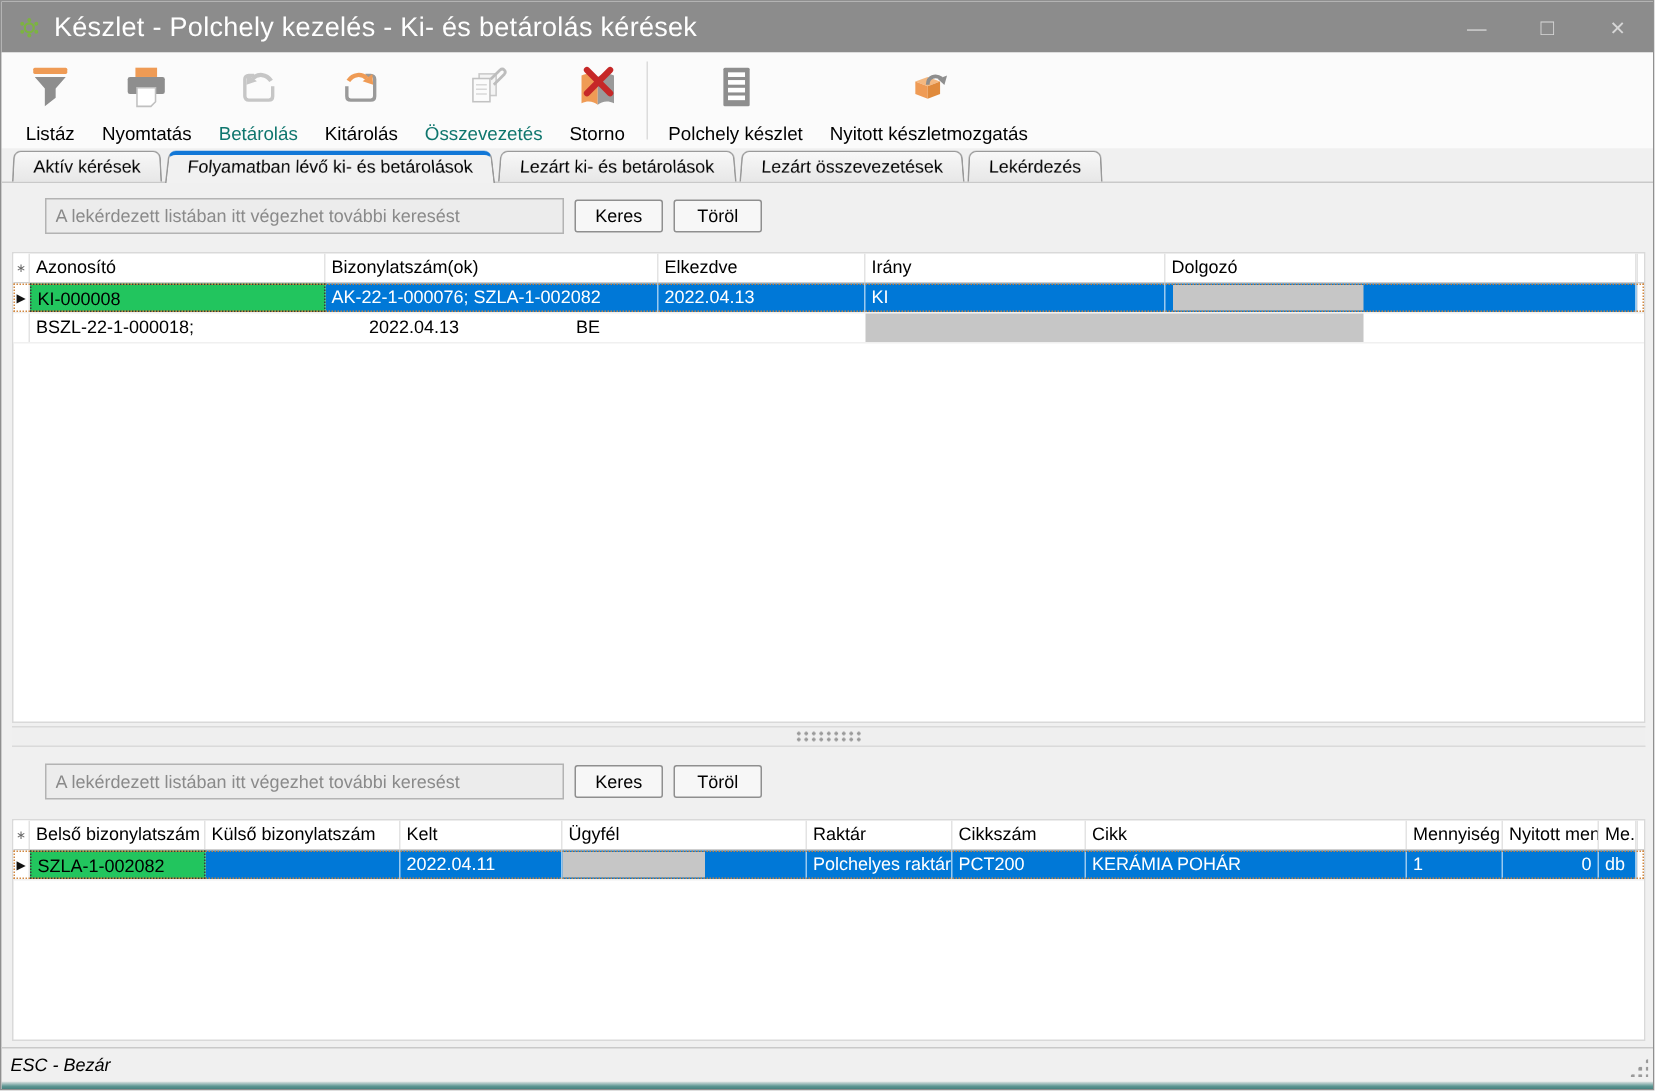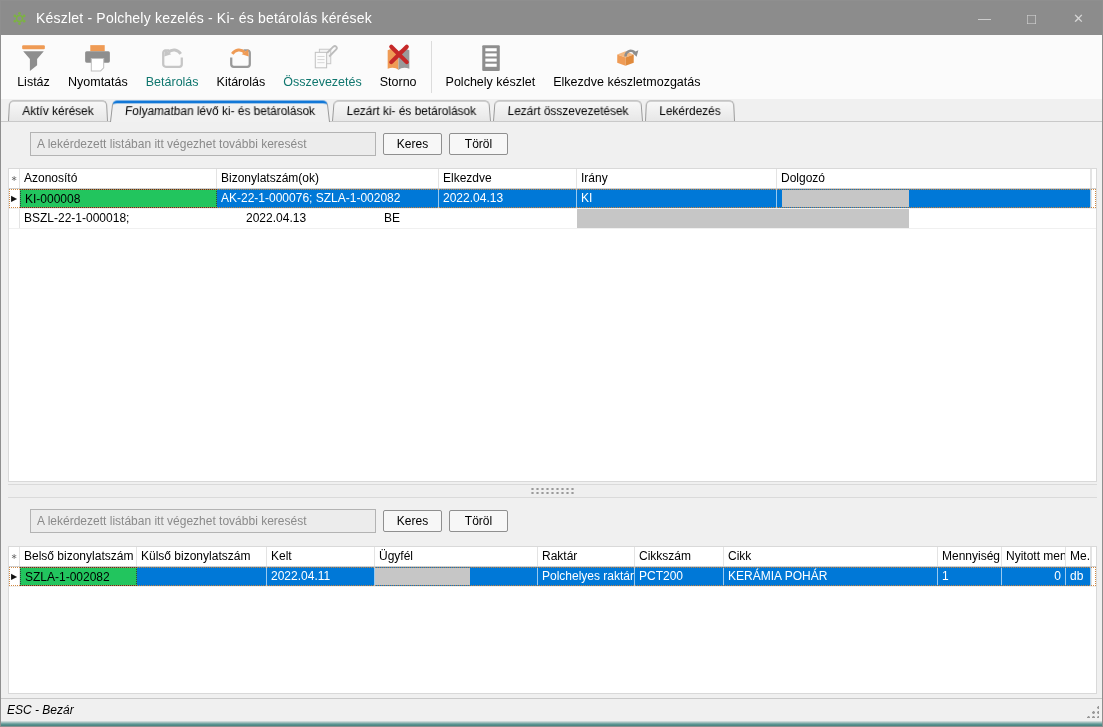--- a/index.html
+++ b/index.html
@@ -7,32 +7,32 @@
   .window {
     position:relative; width:1103px; height:727px; overflow:hidden;
     font-family:"Liberation Sans", sans-serif; font-size:12px; color:#000;
     background:#f0f0f0; border:1px solid #8f8f8f;
   }
 
   
   .titlebar { position:absolute; top:0; left:0; width:100%; height:34px;
     background:#8c8c8c; display:flex; align-items:center; padding-left:11px; }
   .app-icon { width:15px; height:15px; margin-right:9px; flex:none; }
-  .title-text { color:#ffffff; font-size:14px; letter-spacing:.2px; }
+  .title-text { color:#ffffff; font-size:18px; letter-spacing:.2px; }
   .win-controls { margin-left:auto; display:flex; height:100%; }
   .win-btn { width:47px; height:100%; display:flex; align-items:center; justify-content:center;
     color:#d6d6d6; font-size:13px; cursor:default; }
   .win-btn.max { font-size:15px; }
 
   
   .toolbar { position:absolute; top:34px; left:0; width:100%; height:64px;
     background:#fbfbfb; display:flex; align-items:flex-start; padding:4px 0 0 7px; }
   .tool-btn { display:flex; flex-direction:column; align-items:center; padding:2px 9px 0; cursor:default; }
   .tool-btn svg { width:33px; height:33px; display:block; }
-  .tool-label { margin-top:1px; font-size:12.5px; white-space:nowrap; }
+  .tool-label { margin-top:8px; font-size:12.5px; white-space:nowrap; }
   .tool-btn.disabled .tool-label { color:#0f766e; }
   .tb-sep { width:1px; align-self:stretch; background:#dcdcdc; margin:2px 5px 6px; }
 
   
   .tabstrip { position:absolute; top:98px; left:0; width:100%; height:23px;
     display:flex; align-items:flex-end; padding-left:6px; background:#f0f0f0;
     border-bottom:1px solid #c9c9c9; }
   .tab { position:relative; height:21px; padding:3px 13px 2px; margin:0 1px;
     background:linear-gradient(#f8f8f8,#e7e7e7); border:1px solid #9a9a9a; border-bottom:none;
     border-radius:5px 5px 0 0; transform:perspective(20px) rotateX(1.2deg);
@@ -187,21 +187,21 @@
       <span class="tool-label">Polchely készlet</span>
     </div>
     <div class="tool-btn">
       <svg viewBox="0 0 32 32">
         <path d="M7 13 L15 10 L23 13 L15 16 Z" fill="#F4B880"></path>
         <path d="M7 13 V21 L15 24 V16 Z" fill="#EF9B55"></path>
         <path d="M23 13 V21 L15 24 V16 Z" fill="#E08A3C"></path>
         <path d="M15 15 C15 10 20 8 24 11" fill="none" stroke="#8E8E8E" stroke-width="2.4"></path>
         <polygon points="27.5,9 25.8,15.2 21.6,11.3" fill="#8E8E8E"></polygon>
       </svg>
-      <span class="tool-label">Elkezdve készletmozgatás</span>
+      <span class="tool-label">Nyitott készletmozgatás</span>
     </div>
   </div>
 
   <div class="tabstrip">
     <div class="tab">Aktív kérések</div>
     <div class="tab active">Folyamatban lévő ki- és betárolások</div>
     <div class="tab">Lezárt ki- és betárolások</div>
     <div class="tab">Lezárt összevezetések</div>
     <div class="tab">Lekérdezés</div>
   </div>

